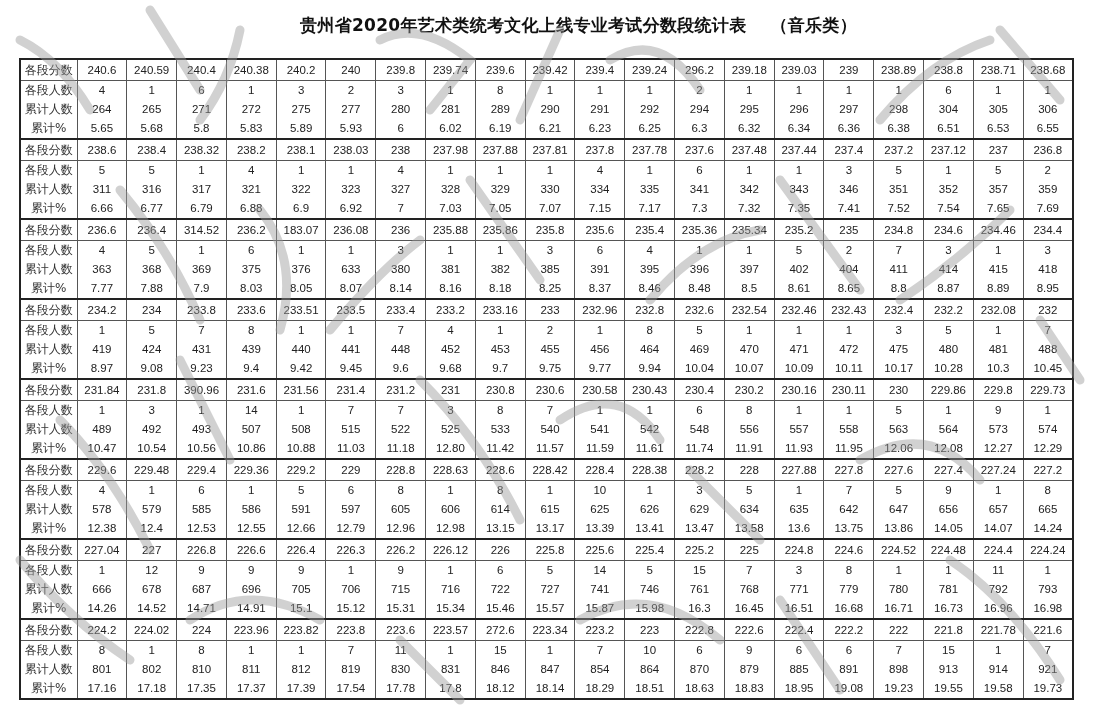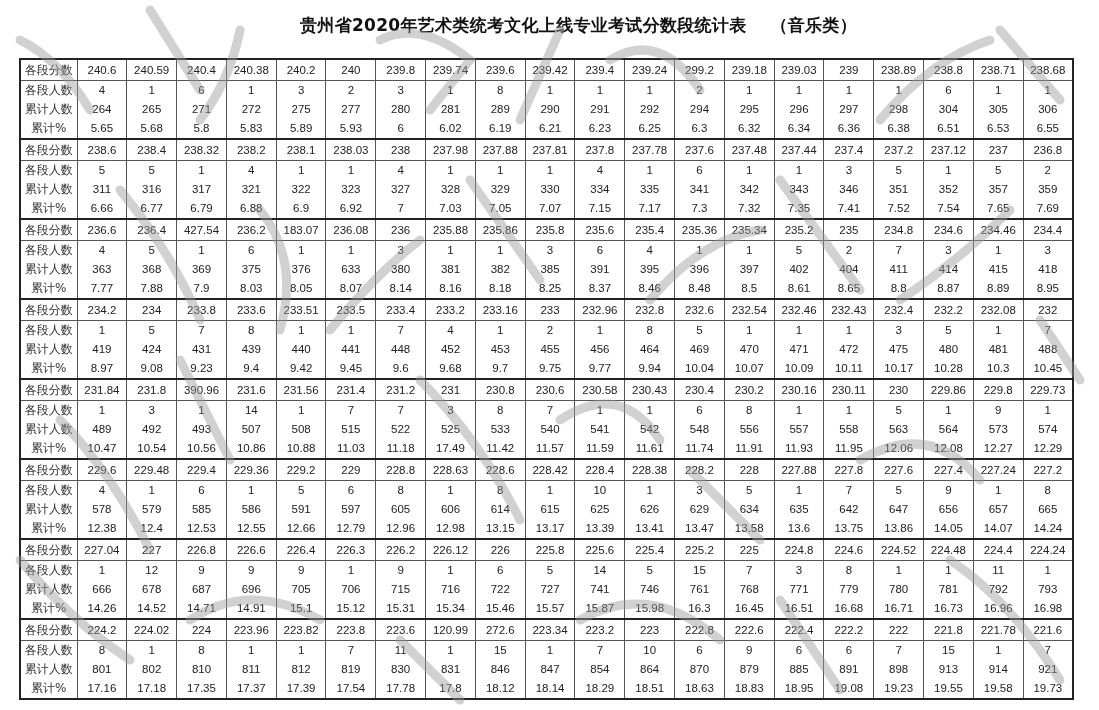--- a/index.html
+++ b/index.html
@@ -56,21 +56,21 @@
           <td>240.4</td>
           <td>240.38</td>
           <td>240.2</td>
           <td>240</td>
           <td>239.8</td>
           <td>239.74</td>
           <td>239.6</td>
           <td>239.42</td>
           <td>239.4</td>
           <td>239.24</td>
-          <td>299.2</td>
+          <td>296.2</td>
           <td>239.18</td>
           <td>239.03</td>
           <td>239</td>
           <td>238.89</td>
           <td>238.8</td>
           <td>238.71</td>
           <td>238.68</td>
         </tr>
         <tr class="d">
           <td class="l">各段人数</td>
@@ -230,21 +230,21 @@
           <td>7.41</td>
           <td>7.52</td>
           <td>7.54</td>
           <td>7.65</td>
           <td>7.69</td>
         </tr>
         <tr class="score">
           <td class="l">各段分数</td>
           <td>236.6</td>
           <td>236.4</td>
-          <td>427.54</td>
+          <td>314.52</td>
           <td>236.2</td>
           <td>183.07</td>
           <td>236.08</td>
           <td>236</td>
           <td>235.88</td>
           <td>235.86</td>
           <td>235.8</td>
           <td>235.6</td>
           <td>235.4</td>
           <td>235.36</td>
@@ -488,21 +488,21 @@
         </tr>
         <tr class="d">
           <td class="l">累计%</td>
           <td>10.47</td>
           <td>10.54</td>
           <td>10.56</td>
           <td>10.86</td>
           <td>10.88</td>
           <td>11.03</td>
           <td>11.18</td>
-          <td>17.49</td>
+          <td>12.80</td>
           <td>11.42</td>
           <td>11.57</td>
           <td>11.59</td>
           <td>11.61</td>
           <td>11.74</td>
           <td>11.91</td>
           <td>11.93</td>
           <td>11.95</td>
           <td>12.06</td>
           <td>12.08</td>
@@ -695,21 +695,21 @@
         </tr>
         <tr class="score">
           <td class="l">各段分数</td>
           <td>224.2</td>
           <td>224.02</td>
           <td>224</td>
           <td>223.96</td>
           <td>223.82</td>
           <td>223.8</td>
           <td>223.6</td>
-          <td>120.99</td>
+          <td>223.57</td>
           <td>272.6</td>
           <td>223.34</td>
           <td>223.2</td>
           <td>223</td>
           <td>222.8</td>
           <td>222.6</td>
           <td>222.4</td>
           <td>222.2</td>
           <td>222</td>
           <td>221.8</td>

